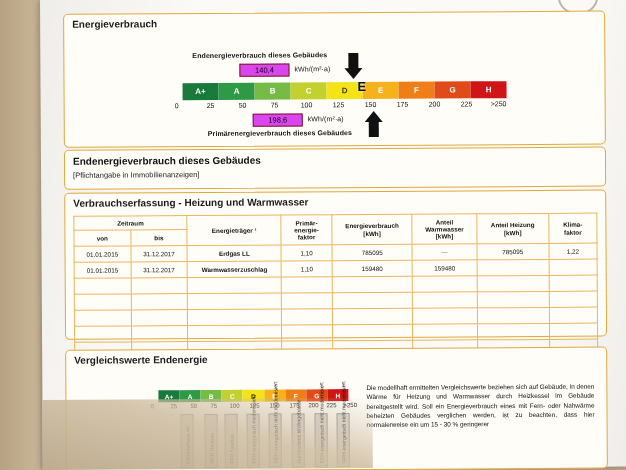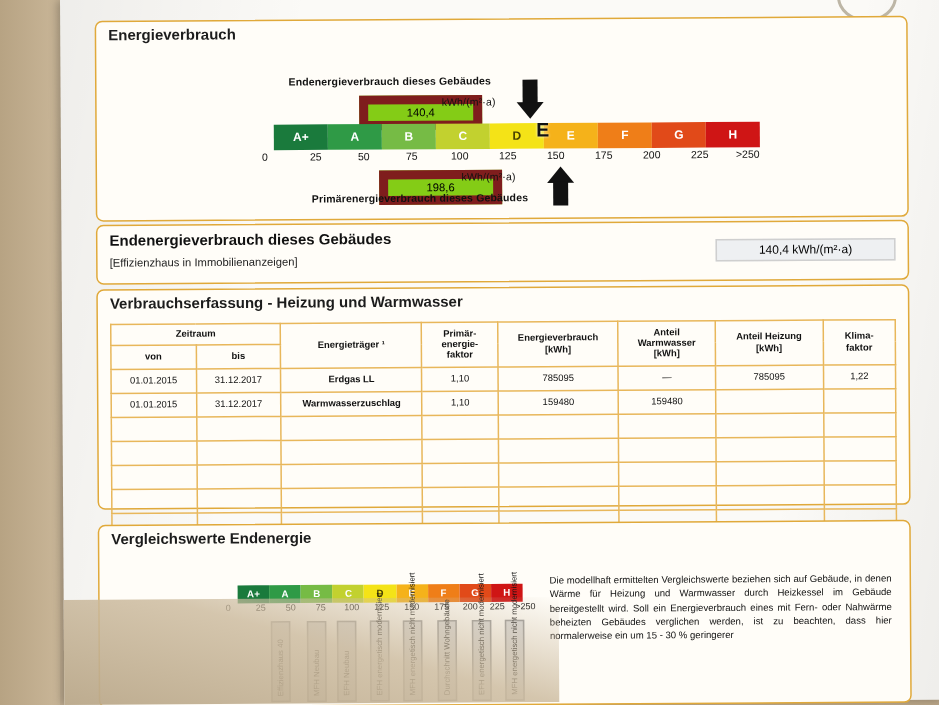--- a/index.html
+++ b/index.html
@@ -34,21 +34,21 @@
   .clip{position:absolute;right:28px;top:-16px;width:36px;height:30px;border:2px solid #bdb6a6;border-radius:50%;background:transparent;}
 
   
   .box{position:absolute;border:1px solid #e0a93a;border-radius:5px;background:#fffdf8;}
   .box-title{font-size:10.5px;font-weight:bold;color:#1c1c1c;padding:4px 8px;}
 
   
   #evbox{left:23px;top:14px;width:540px;height:132px;}
   #evbox .box-title{font-size:10px;}
   .ev-label{position:absolute;font-size:7px;color:#111;font-weight:bold;letter-spacing:.1px;}
-  .val-box{position:absolute;border:6px solid #7f1d1d;background:#84cc16;font-size:7.5px;text-align:center;padding:1px 11px;}
+  .val-box{position:absolute;border:1px solid #7f1d1d;background:#d946ef;font-size:7.5px;text-align:center;padding:1px 0;}
   .arrow{position:absolute;width:0;height:0;}
   .arrow .stem{position:absolute;background:#111;}
   .arrow .head{position:absolute;width:0;height:0;border-left:9px solid transparent;border-right:9px solid transparent;}
 
   
   #scale{position:absolute;left:118px;top:69px;width:324px;height:17px;display:flex;}
   #scale div{flex:1;position:relative;}
   #scale span{position:absolute;inset:0;display:flex;align-items:center;justify-content:center;font-size:8px;font-weight:bold;color:#fff;}
   #ticks{position:absolute;left:110px;top:88px;width:340px;height:10px;}
   #ticks span{position:absolute;font-size:7px;color:#111;}
@@ -156,22 +156,21 @@
       <div class="stem" style="left:4px;top:10px;width:10px;height:16px;"></div>
     </div>
 
     <div class="val-box" style="left:188px;top:100px;width:48px;">198,6</div>
     <div class="ev-label" style="left:243px;top:102px;font-weight:normal;">kWh/(m²·a)</div>
     <div class="ev-label" style="left:143px;top:116px;">Primärenergieverbrauch dieses Gebäudes</div>
   </div>
 
   <div class="box" id="endbox">
     <div class="t1">Endenergieverbrauch dieses Gebäudes</div>
-    <div class="t2">[Effizienzhaus in Immobilienanzeigen]</div>
-    <div class="valbox">140,4 kWh/(m²·a)</div>
+    <div class="t2">[Pflichtangabe in Immobilienanzeigen]</div>
   </div>
 
   <div class="box" id="verbbox">
     <div class="box-title">Verbrauchserfassung - Heizung und Warmwasser</div>
 
     <table>
       <thead>
         <tr>
           <th colspan="2" style="width:108px;border-bottom:1px solid #e8b75b;height:11px;">Zeitraum</th>
           <th rowspan="2" style="width:92px;">Energieträger ¹</th>

